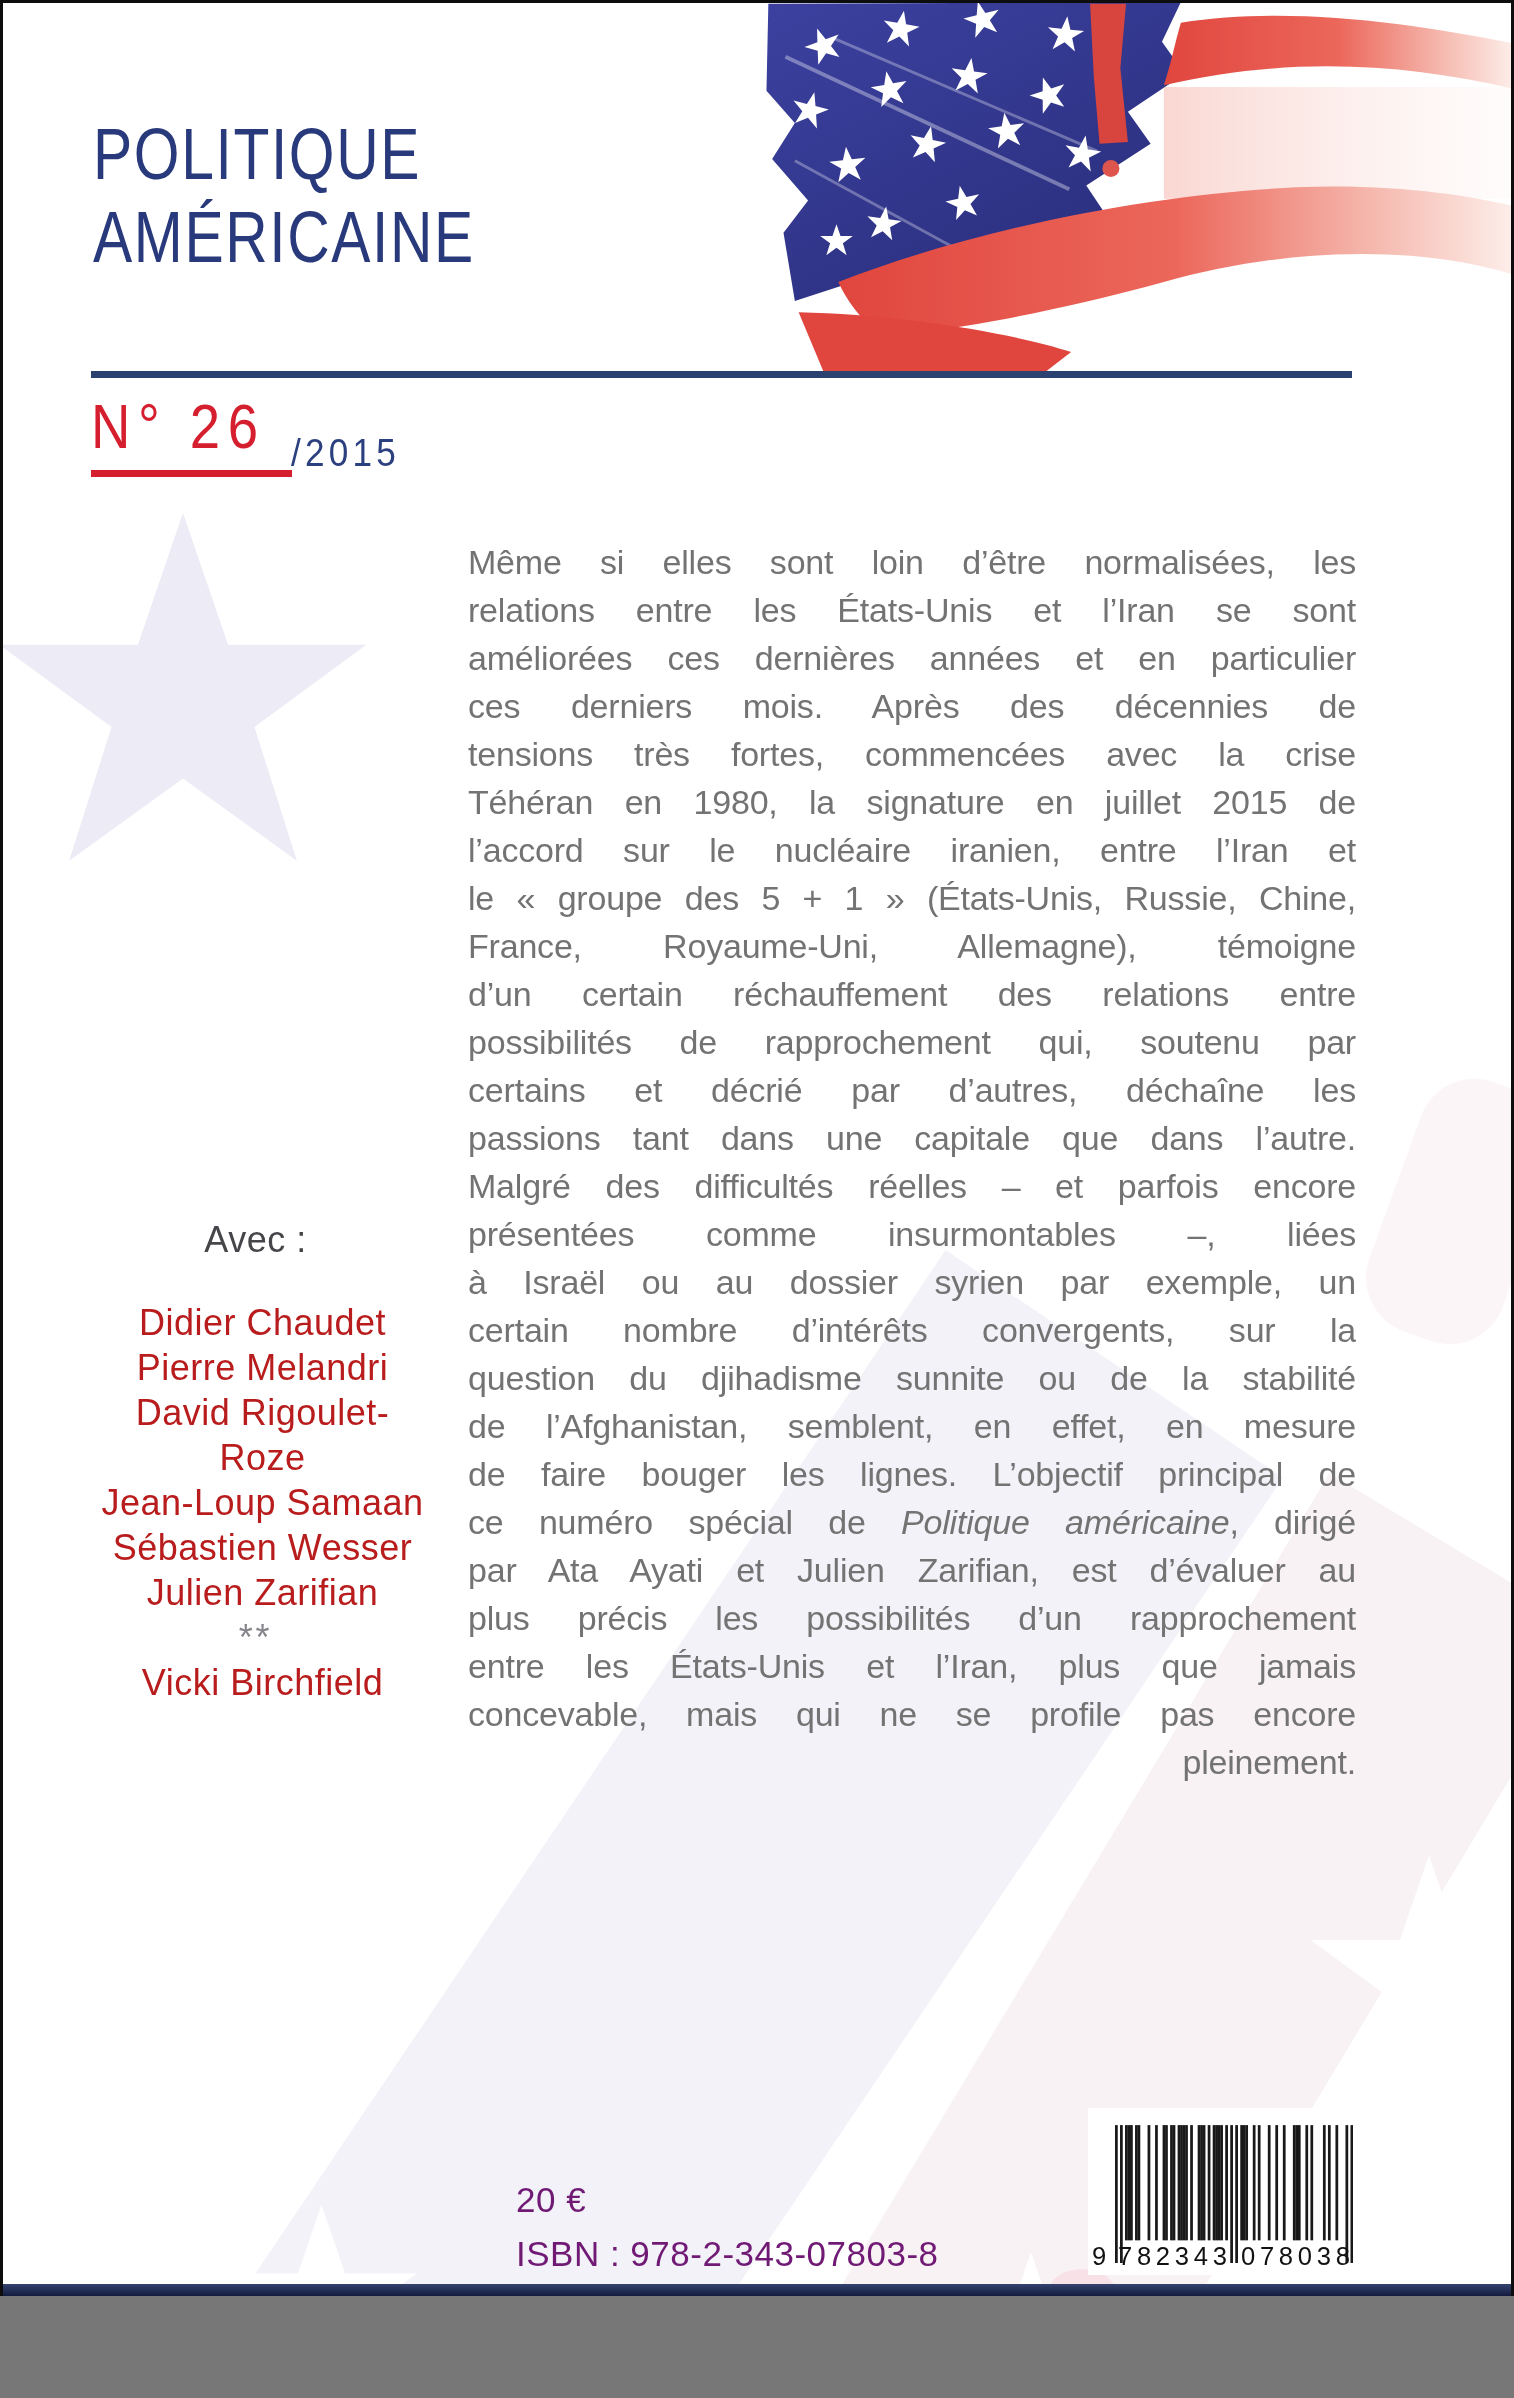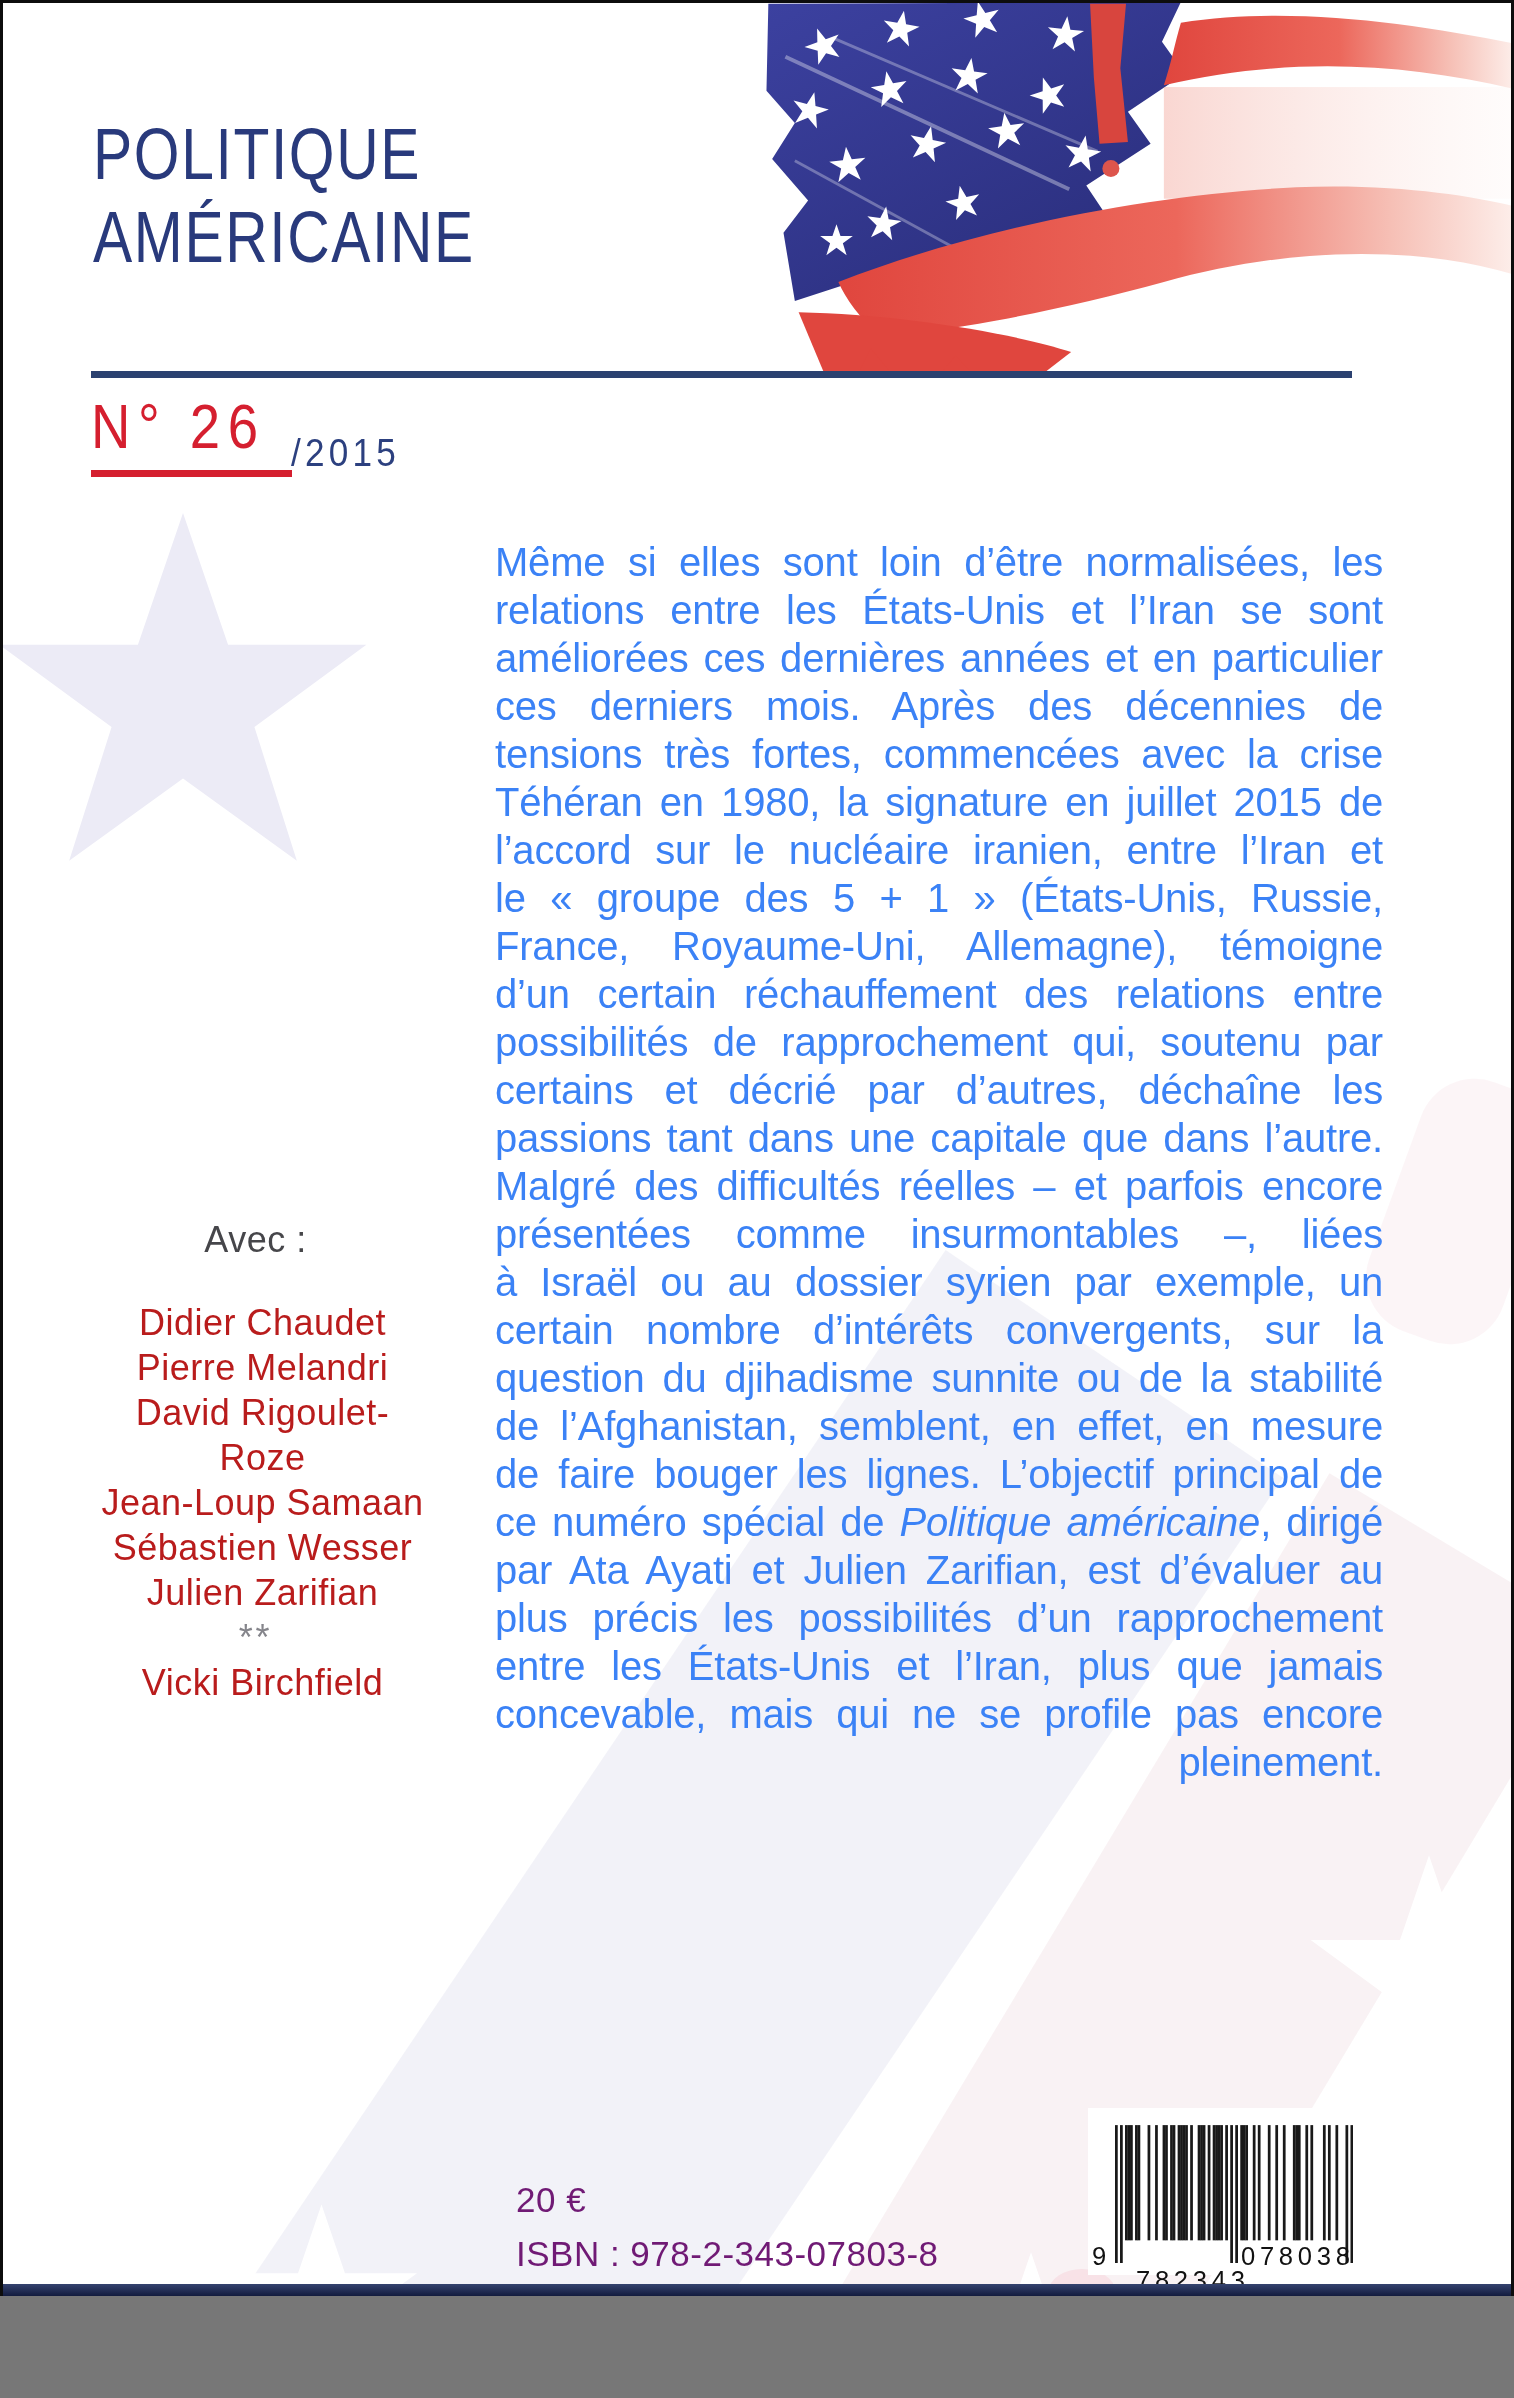--- a/index.html
+++ b/index.html
@@ -55,22 +55,22 @@
   
   .authors{
     position:absolute; left:85px; top:1217px; width:341px; z-index:3;
     text-align:center; font-size:36px; line-height:45px; letter-spacing:0.5px;
   }
   .authors .intro{color:#46464a; margin-bottom:38px;}
   .authors .name{color:#b91c1c;margin-left:14px;}
   .authors .sep{color:#85858b; letter-spacing:2.8px;}
   
   .summary{
-    position:absolute; left:495px; top:538px; width:888px; z-index:3;
-    color:#3b82f6; font-size:40px; letter-spacing:-0.2px;
+    position:absolute; left:468px; top:538px; width:888px; z-index:3;
+    color:#737373; font-size:34px; letter-spacing:-0.2px;
   }
   .pline{ text-align:justify; line-height:48px; height:48px; overflow:hidden;}
   .pline::after{content:""; display:inline-block; width:100%; height:0;}
   .pline.noj{text-align:right;}
   .pline.noj::after{content:none;}
   .pline em{font-style:italic;}
   
   .footer-left{
     position:absolute; left:516px; top:2173px; z-index:3;
     color:#701a75; font-size:35px; line-height:54px; letter-spacing:0.5px;
@@ -78,21 +78,21 @@
   .barcode-box{
     position:absolute; left:1088px; top:2108px; width:286px; height:167px;
     background:#ffffff; z-index:3;
   }
   .barcode-box svg{position:absolute; left:26.5px; top:17px;}
   .bc-digit{
     position:absolute; top:134px; color:#111; font-size:25.6px; letter-spacing:4.7px;
     font-family:"Liberation Sans", sans-serif; text-align:center;
   }
   .bc-first{left:1.9px; width:23px;}
-  .bc-left{left:48px; width:108px;margin-top:24px;}
+  .bc-left{left:30px; width:108px;}
   .bc-right{left:153px; width:108px;}
 </style>
 </head>
 <body>
 
 <div class="page">
 
   <div class="wm" style="left:-7.6px; top:513px; width:382px; height:363px;">
     <svg viewBox="0 0 100 95" preserveAspectRatio="none">
       <polygon points="50,0 61.8,34.5 98,34.5 68.7,56 79.8,91 50,69.5 20.2,91 31.3,56 1.9,34.5 38.2,34.5" fill="#ecebf6"></polygon>

